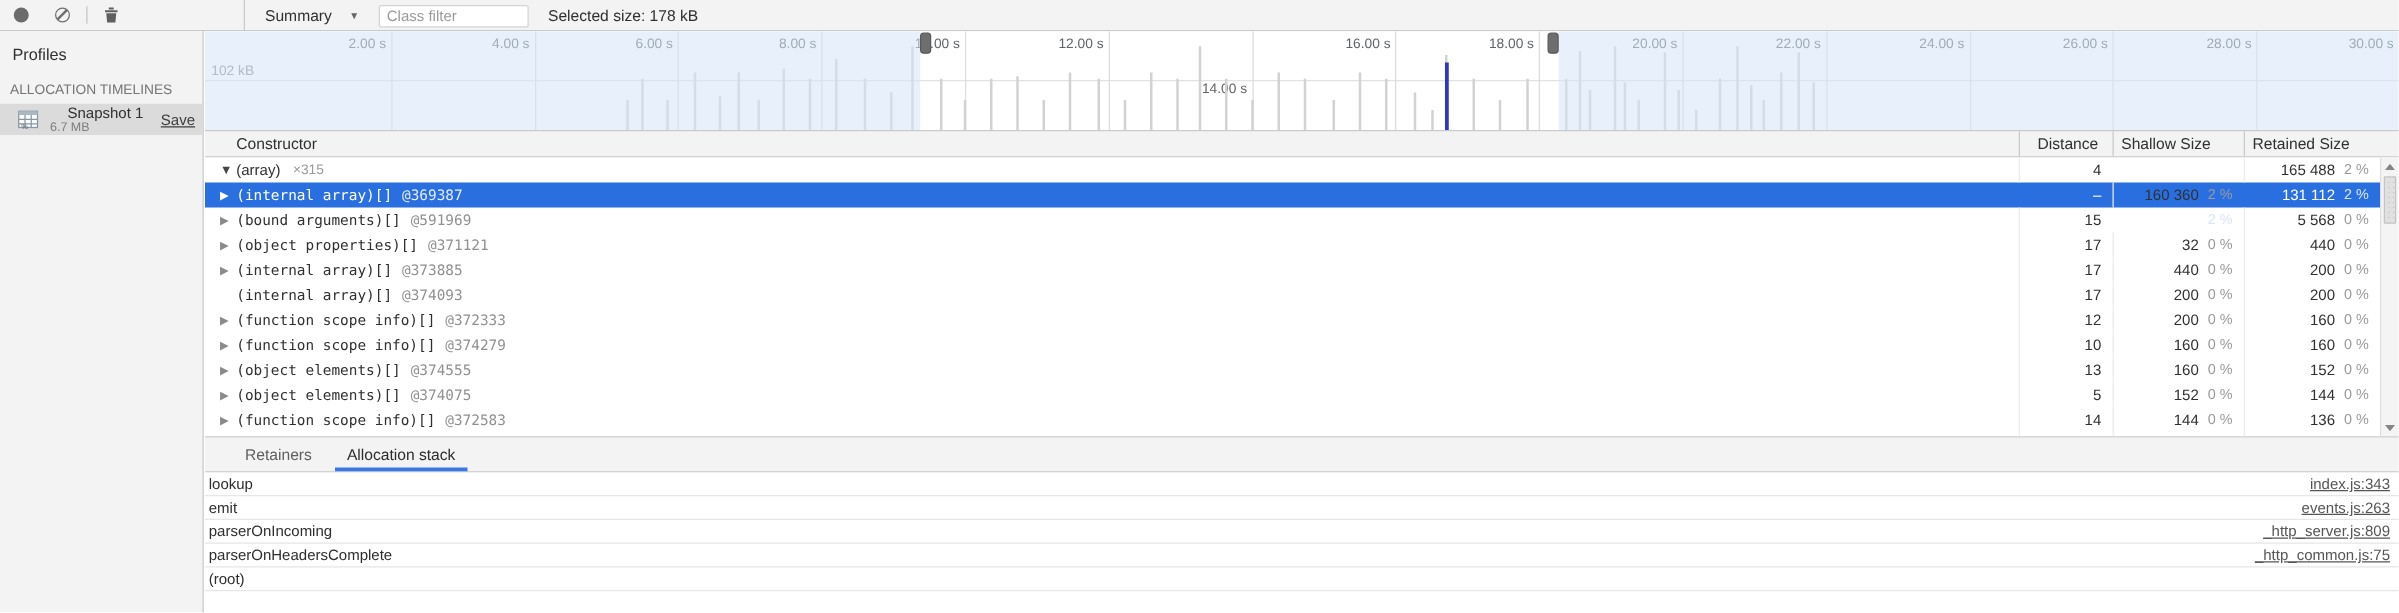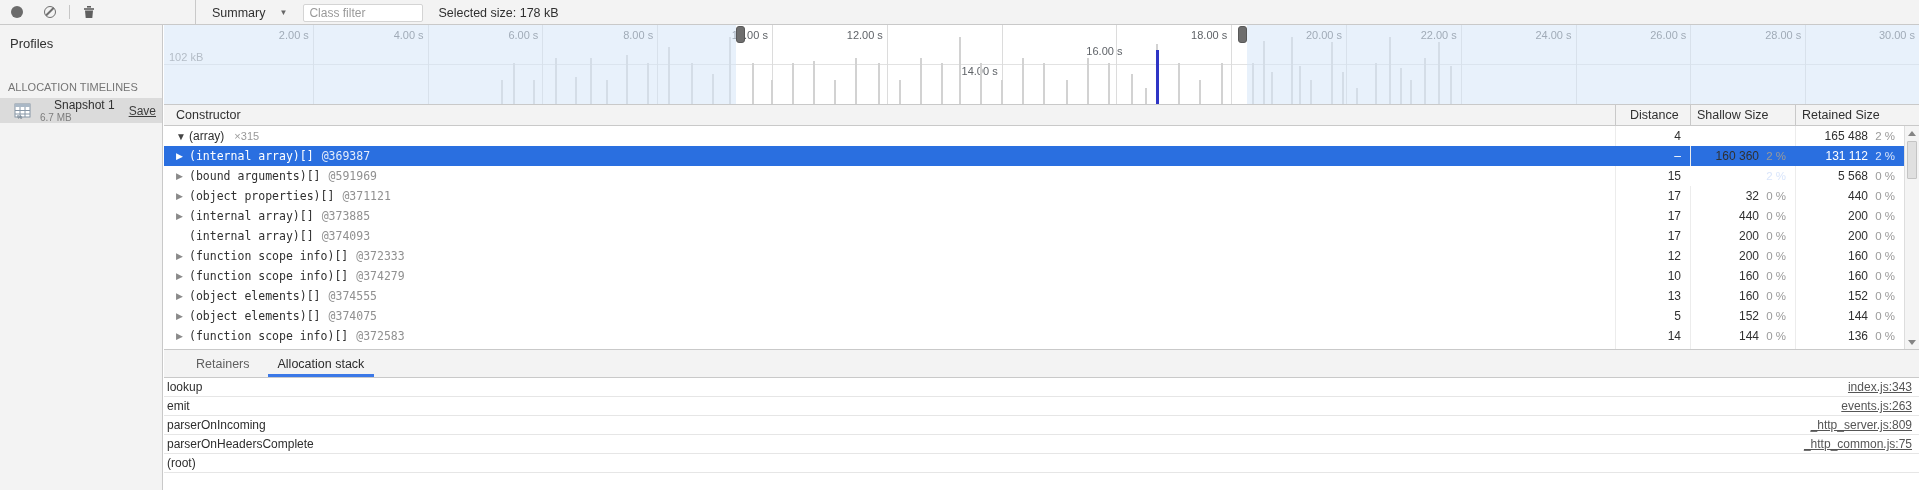--- a/index.html
+++ b/index.html
@@ -22,21 +22,21 @@
   .select-box .caret { font-size:8px; color:#666; margin-left:14px; }
   .filter-input { width:120px; height:18px; border:1px solid #d4d4d4; border-radius:2px; background:#fff;
                   font-family:"Liberation Sans",sans-serif; font-size:12px; padding:0 5px; color:#303030; margin-right:15px; }
   .filter-input::placeholder { color:#9a9a9a; }
   .sel-size { font-size:12.5px; color:#303030; }
 
   
   .sidebar { position:absolute; left:0; top:25px; width:163px; bottom:0; background:#f3f3f3;
              border-right:1px solid #c9c9c9; }
   .profiles-label { padding:11px 0 0 10px; font-size:13px; color:#303030; }
-  .section-label { margin-top:30px; padding-left:8px; font-size:11px; color:#757575; }
+  .section-label { margin-top:15px; padding-left:8px; font-size:11px; color:#757575; }
   .snapshot-item { margin-top:5px; background:#dbdbdb; height:25px; display:flex; align-items:center;
                    padding:0 6px 0 14px; cursor:pointer; }
   .snap-icon { flex:0 0 auto; }
   .snap-text { margin-left:8px; flex:1; line-height:1; }
   .snap-name { font-size:12px; color:#303030;text-align:center; }
   .snap-size { font-size:10px; color:#7d7d7d; margin-top:2px; }
   .save-link { font-size:12px; color:#3c3c3c; text-decoration:underline; cursor:pointer; }
 
   
   .main { position:absolute; left:164px; top:25px; right:0; bottom:0; background:#fff; }
@@ -49,21 +49,21 @@
   .mem-label { position:absolute; left:5px; top:26px; font-size:11px; color:#8a8a8a; }
   .bar { position:absolute; bottom:0; width:2px; background:#d2d2d2; }
   .bar.live { width:3px; background:#2f35c5; z-index:3; }
   .tl-overlay { position:absolute; top:0; bottom:0; background:rgba(213,229,248,0.55); z-index:4; }
   .handle { position:absolute; top:1px; width:9px; height:17px; background:#6e6e6e;
             border:1px solid #585858; border-radius:3px; z-index:5; cursor:ew-resize; }
 
   
   .grid-header { height:21px; background:#f3f3f3; border-bottom:1px solid #c9c9c9; display:flex;
                  align-items:center; font-size:12.5px; }
-  .col-constructor { flex:1; padding-left:12px; overflow:hidden; }
+  .col-constructor { flex:1; padding-left:25px; overflow:hidden; }
   .col-distance { flex:0 0 75px; padding:0 8px 0 14px; border-left:1px solid #c9c9c9; height:100%; display:flex; align-items:center; }
   .col-shallow { flex:0 0 105px; padding-left:6px; border-left:1px solid #c9c9c9; height:100%; display:flex; align-items:center; }
   .col-retained { flex:0 0 124px; padding-left:6px; border-left:1px solid #c9c9c9; height:100%; display:flex; align-items:center; }
 
   
   .grid-body { position:relative; height:224px; overflow:hidden; border-bottom:1px solid #c9c9c9; background:#fff; }
   .rows-wrap { position:absolute; left:0; top:0; right:15px; }
   .g-row { display:flex; height:20px; align-items:center; cursor:pointer; }
   .g-row .c-cell { flex:1; padding-left:12px; display:flex; align-items:center; overflow:hidden; white-space:nowrap; }
   .g-row .d-cell { flex:0 0 75px; text-align:right; padding-right:9px; border-left:1px solid #ececec; height:100%; line-height:20px; }
@@ -172,21 +172,21 @@
       <div class="tick-label" style="left: 0px; width: calc(21.56% - 4px);">6.00 s</div>
       <div class="v-grid" style="left: 28.1%;"></div>
       <div class="tick-label" style="left: 0px; width: calc(28.1% - 4px);">8.00 s</div>
       <div class="v-grid" style="left: 34.64%;"></div>
       <div class="tick-label" style="left: 0px; width: calc(34.64% - 4px);">10.00 s</div>
       <div class="v-grid" style="left: 41.19%;"></div>
       <div class="tick-label" style="left: 0px; width: calc(41.19% - 4px);">12.00 s</div>
       <div class="v-grid" style="left: 47.73%;"></div>
       <div class="tick-label" style="left: 0px; width: calc(47.73% - 4px); margin-top: 36px;">14.00 s</div>
       <div class="v-grid" style="left: 54.27%;"></div>
-      <div class="tick-label" style="left: 10px; width: calc(54.27% - 4px); margin-top: 16px;">16.00 s</div>
+      <div class="tick-label" style="left: 0px; width: calc(54.27% - 4px);">16.00 s</div>
       <div class="v-grid" style="left: 60.81%;"></div>
       <div class="tick-label" style="left: 0px; width: calc(60.81% - 4px);">18.00 s</div>
       <div class="v-grid" style="left: 67.35%;"></div>
       <div class="tick-label" style="left: 0px; width: calc(67.35% - 4px);">20.00 s</div>
       <div class="v-grid" style="left: 73.89%;"></div>
       <div class="tick-label" style="left: 0px; width: calc(73.89% - 4px);">22.00 s</div>
       <div class="v-grid" style="left: 80.43%;"></div>
       <div class="tick-label" style="left: 0px; width: calc(80.43% - 4px);">24.00 s</div>
       <div class="v-grid" style="left: 86.97%;"></div>
       <div class="tick-label" style="left: 0px; width: calc(86.97% - 4px);">26.00 s</div>

